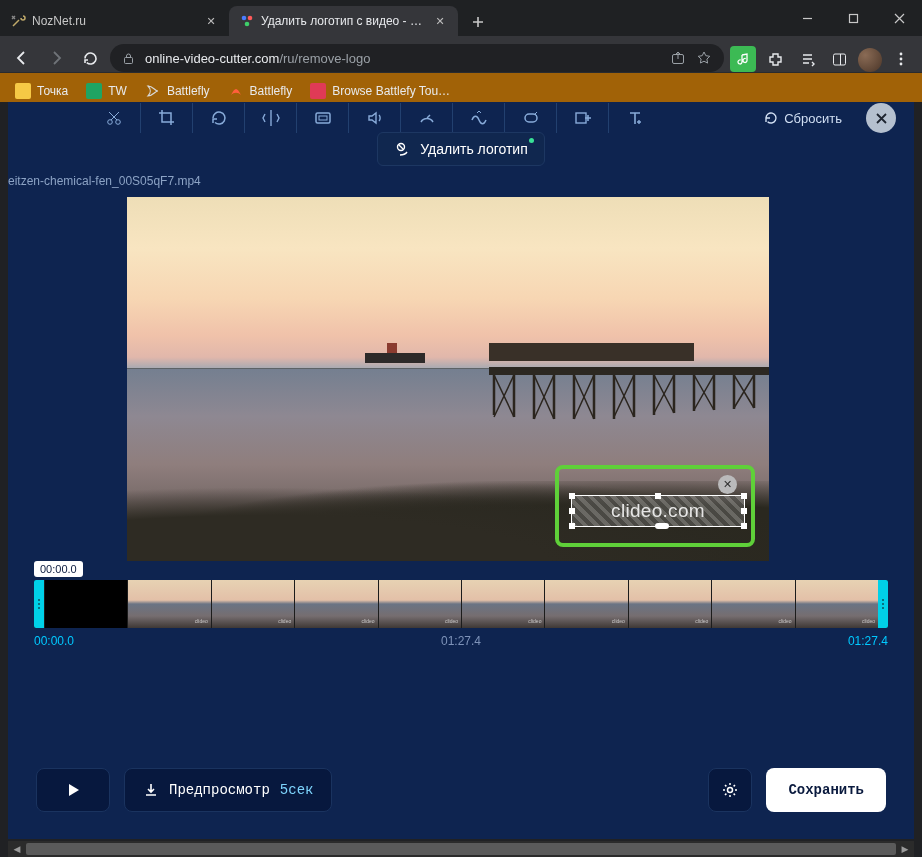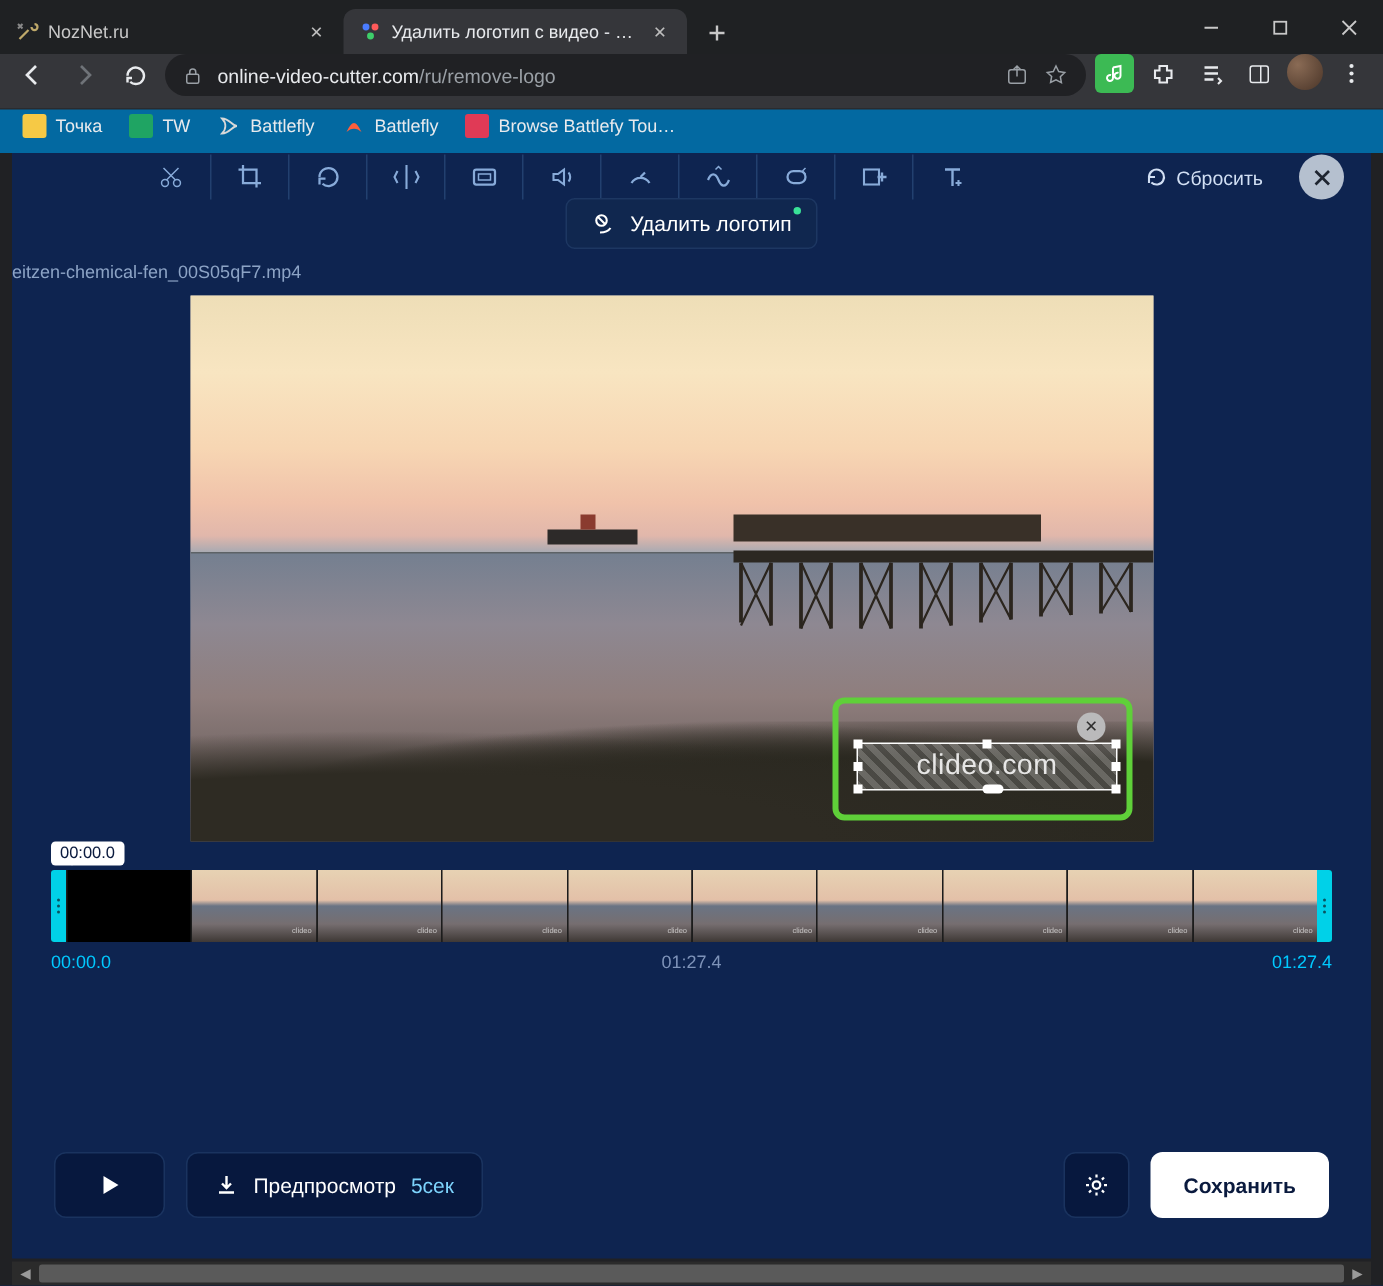--- a/index.html
+++ b/index.html
@@ -11,34 +11,34 @@
 .tab { display: flex; align-items: center; height: 30px; padding: 0 10px; gap: 6px; border-radius: 8px 8px 0 0; max-width: 230px; color: #c8c8c8; font-size: 12px; }
 .tab.active { background: #35363a; color: #e8eaed; }
 .tab .tabtext { white-space: nowrap; overflow: hidden; text-overflow: ellipsis; width: 165px; }
 .tab .tabclose { width: 16px; height: 16px; border-radius: 50%; display: flex; align-items: center; justify-content: center; font-size: 11px; color: #bdbdbd; }
 .tab .favicon { width: 16px; height: 16px; flex-shrink: 0; }
 .newtab { width: 28px; height: 28px; margin: 4px 0 0 6px; display: flex; align-items: center; justify-content: center; color: #c8c8c8; border-radius: 50%; }
 .win-controls { margin-left: auto; display: flex; }
 .win-btn { width: 46px; height: 36px; display: flex; align-items: center; justify-content: center; color: #c8c8c8; }
 
 
-.toolbar { height: 36px; background: #35363a; display: flex; align-items: flex-start; padding: 0 8px; gap: 6px; }
+.toolbar { height: 36px; background: #35363a; display: flex; align-items: flex-end; padding: 0 8px; gap: 6px; }
 .nav-btn { width: 28px; height: 28px; border-radius: 50%; display: flex; align-items: center; justify-content: center; color: #9aa0a6; }
 .nav-btn.enabled { color: #e8eaed; }
 .url-bar { flex: 1; height: 28px; background: #202124; border-radius: 14px; display: flex; align-items: center; padding: 0 12px; gap: 10px; color: #9aa0a6; font-size: 13px; }
 .url-bar .lock { color: #9aa0a6; }
 .url-bar .url-text { color: #e8eaed; }
 .url-bar .url-path { color: #9aa0a6; }
 .url-bar .spacer { flex: 1; }
 .ext { width: 26px; height: 26px; display: flex; align-items: center; justify-content: center; color: #e8eaed; border-radius: 4px; }
 .ext.green { background: #3cba54; color: #fff; }
 .avatar { width: 24px; height: 24px; border-radius: 50%; background: radial-gradient(circle at 30% 30%, #8a6b55, #4a3528); }
 
 
-.bookmarks { height: 30px; background: #0369a1; display: flex; align-items: flex-start; gap: 4px; padding: 0 8px; border-top: 1px solid #2a2b2e; }
+.bookmarks { height: 30px; background: #a16207; display: flex; align-items: flex-end; gap: 4px; padding: 0 8px; border-top: 1px solid #2a2b2e; }
 .bm { display: flex; align-items: center; gap: 6px; padding: 3px 7px; border-radius: 4px; color: #e8eaed; font-size: 12px; }
 .bm .bmicon { width: 16px; height: 16px; flex-shrink: 0; border-radius: 2px; }
 
 
 .app-wrap { position: absolute; top: 102px; left: 8px; right: 8px; bottom: 18px; background: #0e2450; overflow: hidden; }
 
 
 .app-toolbar { position: absolute; top: 0; left: 0; right: 0; height: 32px; display: flex; align-items: center; }
 .tool-icons { display: flex; gap: 0; margin-left: 80px; }
 .tool-icons .ti { width: 52px; height: 30px; display: flex; align-items: center; justify-content: center; color: #88abd9; }
@@ -85,21 +85,21 @@
 .tl-handle { width: 10px; background: #00d1e8; display: flex; flex-direction: column; align-items: center; justify-content: center; gap: 2px; }
 .tl-handle .d{width:2px;height:2px;background:#0a5360;border-radius:50%;}
 .thumb { flex: 1; position: relative; border-left: 1px solid #1c1c1c; }
 .thumb .tsky{position:absolute;inset:0;background:linear-gradient(180deg,#e7d2b3 0%,#e3c0a8 42%,#6a7484 50%,#766e70 75%,#3e3835 100%);}
 .thumb.first{background:#000;}
 .thumb .twm{position:absolute;bottom:4px;right:3px;font-size:5px;color:rgba(255,255,255,0.65);}
 .tl-labels{position:absolute;top:532px;left:26px;right:26px;display:flex;justify-content:space-between;color:#00c9ff;font-size:12px;}
 .tl-labels .mid{color:#7e93b9;}
 
 
-.bottombar { position: absolute; left: 0; right: 0; bottom: 18px; height: 62px; display: flex; align-items: center; padding: 0 28px; gap: 14px; }
+.bottombar { position: absolute; left: 0; right: 0; bottom: 18px; height: 62px; display: flex; align-items: center; padding: 0 28px; gap: 14px; font-family: Liberation Mono, monospace; }
 .play-btn { width: 74px; height: 44px; border-radius: 8px; background: #07183e; border: 1px solid #1a335f; display: flex; align-items: center; justify-content: center; color: #fff; }
 .preview-btn { height: 44px; border-radius: 8px; background: #07183e; border: 1px solid #1a335f; display: flex; align-items: center; padding: 0 18px; gap: 10px; color: #fff; font-size: 14px; }
 .preview-btn .dur{color:#7dd3fc;}
 .spacer-flex{flex:1;}
 .gear-btn { width: 44px; height: 44px; border-radius: 8px; background: #07183e; border: 1px solid #1a335f; display: flex; align-items: center; justify-content: center; color: #fff; }
 .save-btn { height: 44px; padding: 0 22px; border-radius: 8px; background: #fff; color: #0a1a3e; font-size: 14px; font-weight: 600; display: flex; align-items: center; }
 
 
 .hscroll { position: absolute; left: 8px; right: 8px; bottom: 0; height: 16px; background: #2b2b2b; }
 .hscroll .thumb-sb { position: absolute; left: 18px; right: 18px; top: 2px; bottom: 2px; background: #5a5a5a; border-radius: 2px; }

